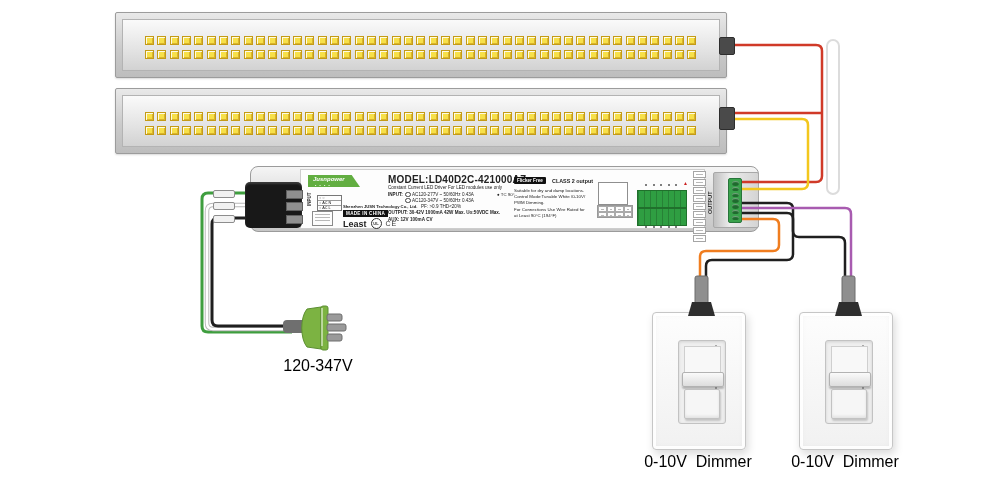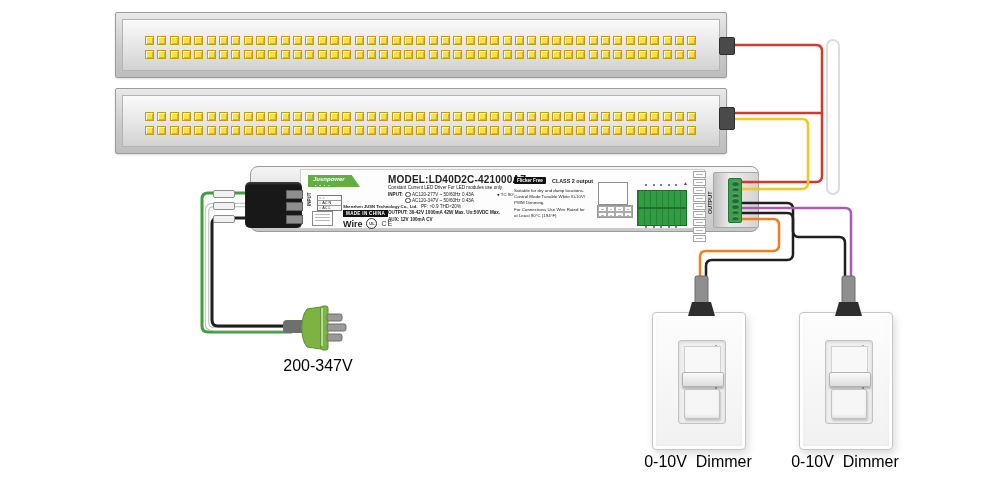--- a/index.html
+++ b/index.html
@@ -298,21 +298,21 @@
     </div>
     <div class="tiny-box">
         <i></i>
         <i></i>
         <i></i>
       </div>
 
     <div class="t" style="left:42px;top:34px;font-size:4.2px;font-weight:bold">Shenzhen JUSN Technology Co., Ltd.</div>
     <div class="madein">MADE IN CHINA</div>
     <div class="rohs-row">
-      <span class="rohs">Wire</span>
+      <span class="rohs">Least</span>
       <span class="ul-mark">UL</span>
       <span class="ce">CE</span>
     </div>
 
     <div class="t" style="left:87px;top:4px;font-size:10px;font-weight:bold;letter-spacing:.2px">MODEL:LD40D2C-421000AZ</div>
     <div class="t" style="left:87px;top:15px;font-size:4.6px">Constant Current LED Driver For LED modules use only</div>
     <div class="t" style="left:87px;top:21.5px;font-size:4.6px;font-weight:bold">INPUT:</div>
     <div class="t" style="left:104px;top:21.5px;font-size:4.6px">
       <span class="radio"></span><span>AC120-277V ~ 50/60Hz 0.43A</span></div>
     <div class="t" style="left:104px;top:27.5px;font-size:4.6px">
@@ -470,16 +470,16 @@
   <div class="out-conn" style="z-index:3">
       <div class="screw"></div>
       <div class="screw"></div>
       <div class="screw"></div>
       <div class="screw"></div>
       <div class="screw"></div>
       <div class="screw"></div>
       <div class="screw"></div>
     </div>
 
-  <div class="caption" style="left:243px;top:357px">200-347V</div>
+  <div class="caption" style="left:243px;top:357px">120-347V</div>
   <div class="caption" style="left:623px;top:453px">0-10V  Dimmer</div>
   <div class="caption" style="left:770px;top:453px">0-10V  Dimmer</div>
 </div>
 
 </body></html>

